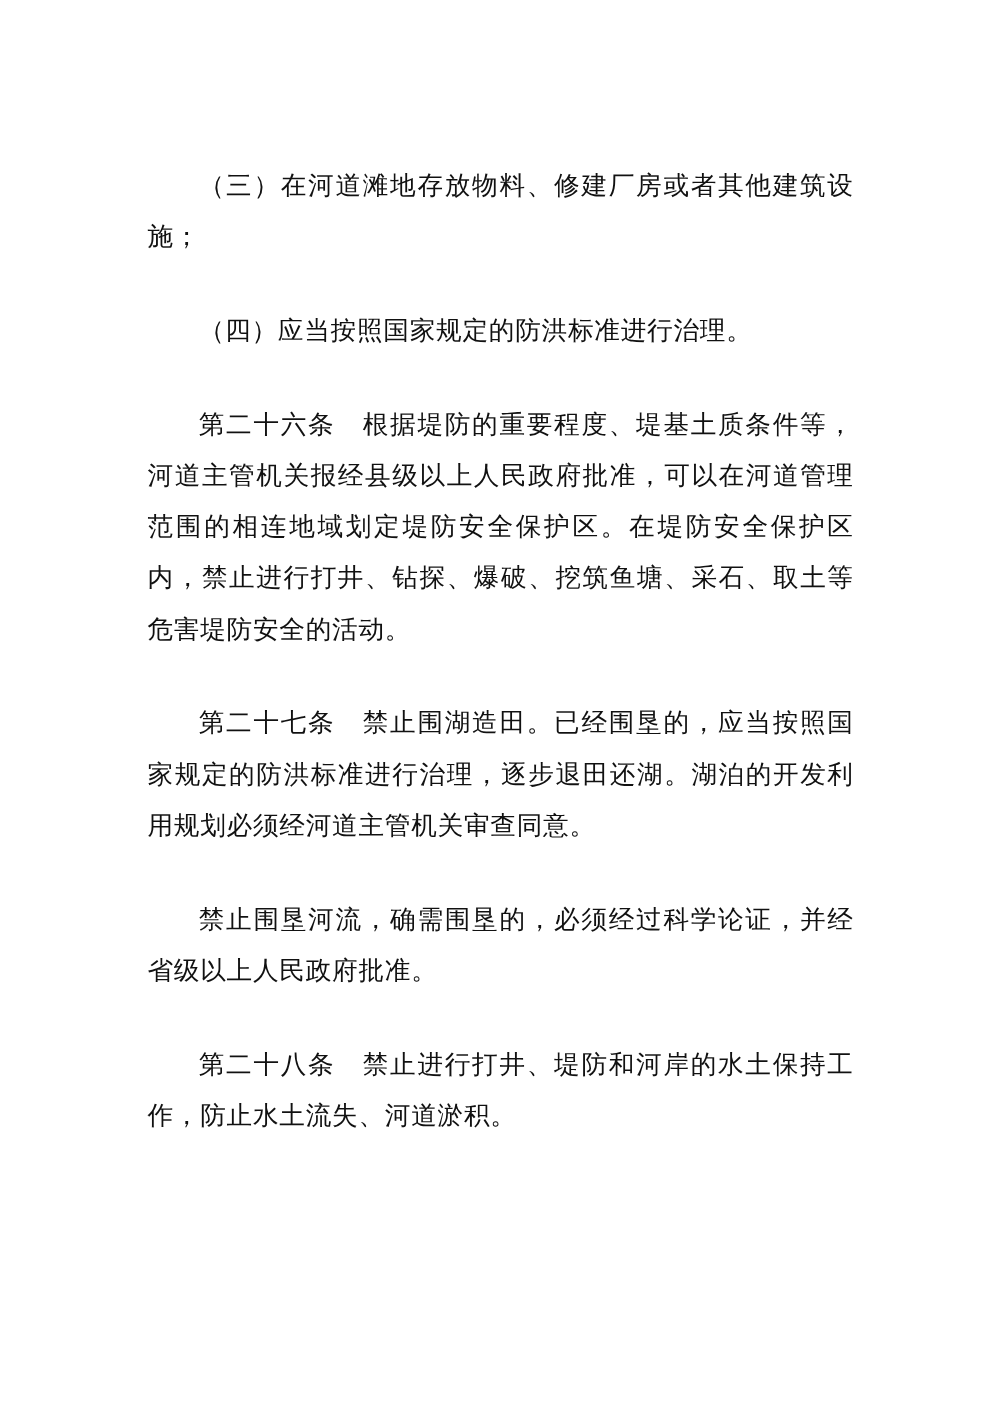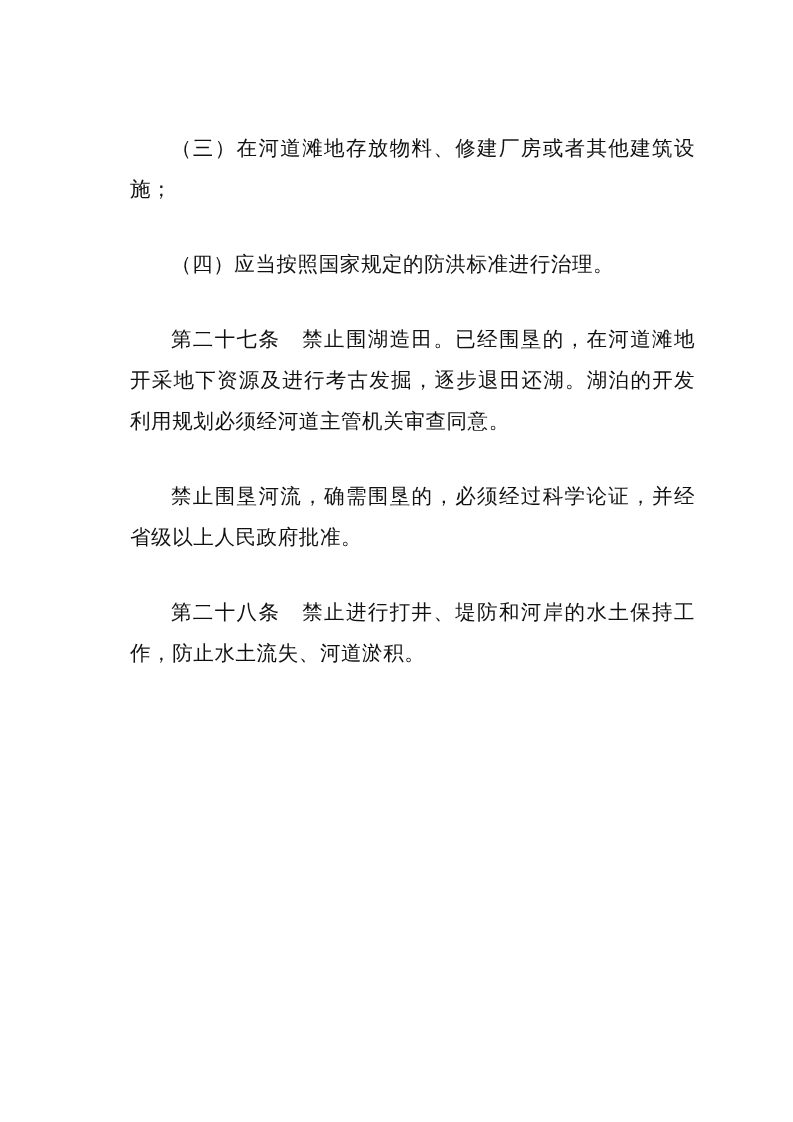--- a/index.html
+++ b/index.html
@@ -17,21 +17,21 @@
   .page {
     position: relative;
     width: 793px;
     height: 1122px;
     box-sizing: border-box;
     background: #fff;
     overflow: hidden;
   }
   .doc-body {
     position: absolute;
-    left: 130px;
+    left: 118px;
     top: 128px;
     width: 565px;
   }
   .para {
     margin: 0 0 26px 0;
     font-size: 20.5px;
     line-height: 41px;
     text-align: justify;
     text-justify: inter-ideograph;
     letter-spacing: 0.6px;
@@ -44,17 +44,18 @@
     margin-bottom: 34px;
   }
 </style>
 </head>
 <body>
 
 <div class="page">
   <div class="doc-body">
     <p class="para indent gap-large">（三）在河道滩地存放物料、修建厂房或者其他建筑设施；</p>
     <p class="para indent gap-large">（四）应当按照国家规定的防洪标准进行治理。</p>
-    <p class="para indent gap-large">第二十七条　禁止围湖造田。已经围垦的，在河道滩地开采地下资源及进行考古发掘，逐步退田还湖。湖泊的开发利用规划必须经河道主管机关审查同意。</p>
+    <p class="para indent gap-large">第二十六条　根据堤防的重要程度、堤基土质条件等，河道主管机关报经县级以上人民政府批准，可以在河道管理范围的相连地域划定堤防安全保护区。在堤防安全保护区内，禁止进行打井、钻探、爆破、挖筑鱼塘、采石、取土等危害堤防安全的活动。</p>
+    <p class="para indent gap-large">第二十七条　禁止围湖造田。已经围垦的，应当按照国家规定的防洪标准进行治理，逐步退田还湖。湖泊的开发利用规划必须经河道主管机关审查同意。</p>
     <p class="para indent gap-large">禁止围垦河流，确需围垦的，必须经过科学论证，并经省级以上人民政府批准。</p>
     <p class="para indent">第二十八条　禁止进行打井、堤防和河岸的水土保持工作，防止水土流失、河道淤积。</p>
   </div>
 </div>
 
 </body></html>

